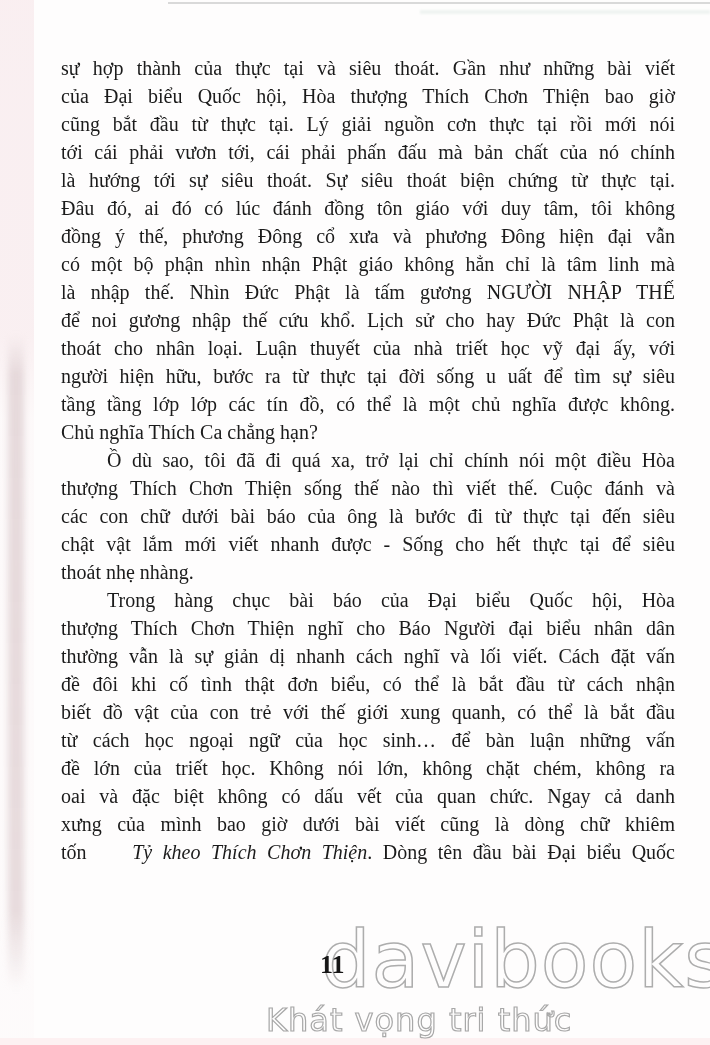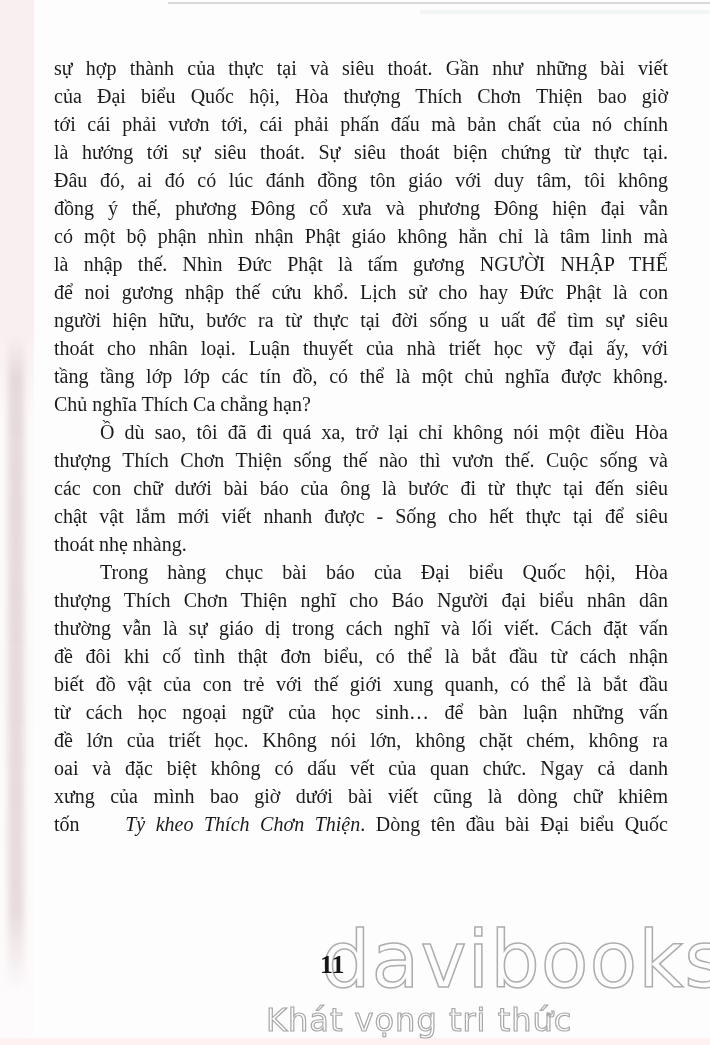--- a/index.html
+++ b/index.html
@@ -44,21 +44,21 @@
     pointer-events: none;
   }
   .scan-bottom-strip {
     position: absolute; bottom: 0; left: 0; right: 0; height: 7px;
     background: #fdf1f2;
     pointer-events: none;
   }
   
   .text-block {
     position: absolute;
-    left: 54px; top: 54px; width: 614px;
+    left: 61px; top: 54px; width: 614px;
     font-size: 20px; line-height: 28px;
     color: #1b1b1b;
     z-index: 2;
   }
   .line {
     text-align: justify;
     text-align-last: justify;
     height: 28px;
     overflow: visible;
   }
@@ -109,39 +109,40 @@
   <div class="scan-top-tint"></div>
   <div class="scan-bottom-strip"></div>
 
   <div class="wm-brand">davibooks</div>
 
   <div class="wm-slogan">Khát vọng tri thức</div>
 
   <div class="text-block">
       <div class="line"><span>sự hợp thành của thực tại và siêu thoát. Gần như những bài viết</span></div>
       <div class="line"><span>của Đại biểu Quốc hội, Hòa thượng Thích Chơn Thiện bao giờ</span></div>
+      <div class="line"><span>cũng bắt đầu từ thực tại. Lý giải nguồn cơn thực tại rồi mới nói</span></div>
       <div class="line"><span>tới cái phải vươn tới, cái phải phấn đấu mà bản chất của nó chính</span></div>
       <div class="line"><span>là hướng tới sự siêu thoát. Sự siêu thoát biện chứng từ thực tại.</span></div>
       <div class="line"><span>Đâu đó, ai đó có lúc đánh đồng tôn giáo với duy tâm, tôi không</span></div>
       <div class="line"><span>đồng ý thế, phương Đông cổ xưa và phương Đông hiện đại vẫn</span></div>
       <div class="line"><span>có một bộ phận nhìn nhận Phật giáo không hẳn chỉ là tâm linh mà</span></div>
       <div class="line"><span>là nhập thế. Nhìn Đức Phật là tấm gương NGƯỜI NHẬP THẾ</span></div>
       <div class="line"><span>để noi gương nhập thế cứu khổ. Lịch sử cho hay Đức Phật là con</span></div>
+      <div class="line"><span>thoát cho nhân loại. Luận thuyết của nhà triết học vỹ đại ấy, với</span></div>
       <div class="line"><span>người hiện hữu, bước ra từ thực tại đời sống u uất để tìm sự siêu</span></div>
-      <div class="line"><span>thoát cho nhân loại. Luận thuyết của nhà triết học vỹ đại ấy, với</span></div>
       <div class="line"><span>tầng tầng lớp lớp các tín đồ, có thể là một chủ nghĩa được không.</span></div>
       <div class="line end"><span>Chủ nghĩa Thích Ca chẳng hạn?</span></div>
-      <div class="line indent"><span>Ồ dù sao, tôi đã đi quá xa, trở lại chỉ không nói một điều Hòa</span></div>
-      <div class="line"><span>thượng Thích Chơn Thiện sống thế nào thì vươn thế. Cuộc sống và</span></div>
+      <div class="line indent"><span>Ồ dù sao, tôi đã đi quá xa, trở lại chỉ chính nói một điều Hòa</span></div>
+      <div class="line"><span>thượng Thích Chơn Thiện sống thế nào thì viết thế. Cuộc đánh và</span></div>
       <div class="line"><span>các con chữ dưới bài báo của ông là bước đi từ thực tại đến siêu</span></div>
       <div class="line"><span>chật vật lắm mới viết nhanh được - Sống cho hết thực tại để siêu</span></div>
       <div class="line end"><span>thoát nhẹ nhàng.</span></div>
       <div class="line indent"><span>Trong hàng chục bài báo của Đại biểu Quốc hội, Hòa</span></div>
       <div class="line"><span>thượng Thích Chơn Thiện nghĩ cho Báo Người đại biểu nhân dân</span></div>
-      <div class="line"><span>thường vẫn là sự giáo dị trong cách nghĩ và lối viết. Cách đặt vấn</span></div>
+      <div class="line"><span>thường vẫn là sự giản dị nhanh cách nghĩ và lối viết. Cách đặt vấn</span></div>
       <div class="line"><span>đề đôi khi cố tình thật đơn biểu, có thể là bắt đầu từ cách nhận</span></div>
       <div class="line"><span>biết đồ vật của con trẻ với thế giới xung quanh, có thể là bắt đầu</span></div>
       <div class="line"><span>từ cách học ngoại ngữ của học sinh… để bàn luận những vấn</span></div>
       <div class="line"><span>đề lớn của triết học. Không nói lớn, không chặt chém, không ra</span></div>
       <div class="line"><span>oai và đặc biệt không có dấu vết của quan chức. Ngay cả danh</span></div>
       <div class="line"><span>xưng của mình bao giờ dưới bài viết cũng là dòng chữ khiêm</span></div>
       <div class="line"><span>tốn </span><span class="italic">Tỷ kheo Thích Chơn Thiện</span><span>. Dòng tên đầu bài Đại biểu Quốc</span></div>
     </div>
 
   <div class="page-number">11</div>

